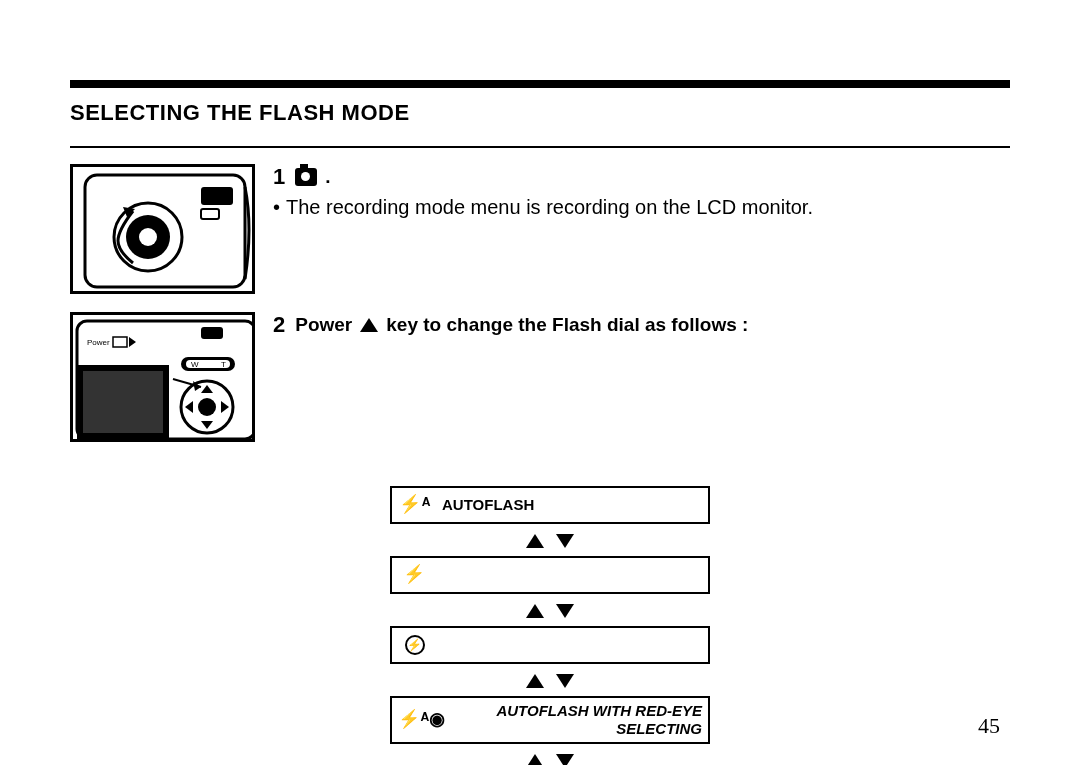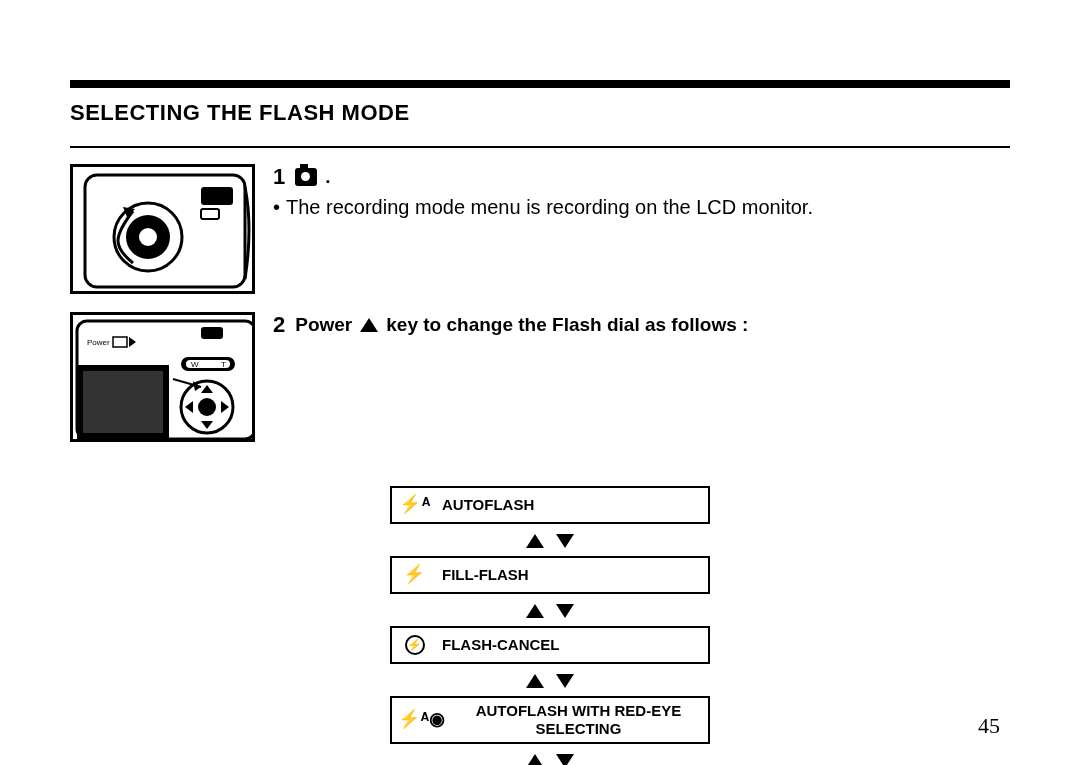--- a/index.html
+++ b/index.html
@@ -134,21 +134,21 @@
     flex:0 0 34px;
     display:flex;
     align-items:center;
     justify-content:center;
     font-size:18px;
     font-weight:900;
     position:relative;
     height:26px;
   }
   .mode-label { flex:1; }
-  .mode-label.two { text-align:center; }
+  .mode-label.two { text-align:right;font-style:italic; }
   .arrow-gap {
     text-align:center;
     padding: 7px 0 7px 0;
   }
   .arrow-gap .tri-up, .arrow-gap .tri-down { margin: 0 4px; }
   .page-number {
     position:absolute;
     right:80px;
     bottom:26px;
     font-size:22px;
@@ -251,32 +251,30 @@
     </div>
     <div class="arrow-gap">
       <span class="tri-up"></span>
       <span class="tri-down"></span>
     </div>
 
     <div class="mode-box">
       <span class="mode-icon">
           <span class="bolt">⚡</span>
         </span>
-      <span class="mode-label">FILL-FLASH</span>
     </div>
     <div class="arrow-gap">
       <span class="tri-up"></span>
       <span class="tri-down"></span>
     </div>
 
     <div class="mode-box">
       <span class="mode-icon">
           <span class="circle-slash">⚡</span>
         </span>
-      <span class="mode-label">FLASH-CANCEL</span>
     </div>
     <div class="arrow-gap">
       <span class="tri-up"></span>
       <span class="tri-down"></span>
     </div>
 
     <div class="mode-box">
       <span class="mode-icon">
           <span class="bolt">⚡ᴬ◉</span>
         </span>

